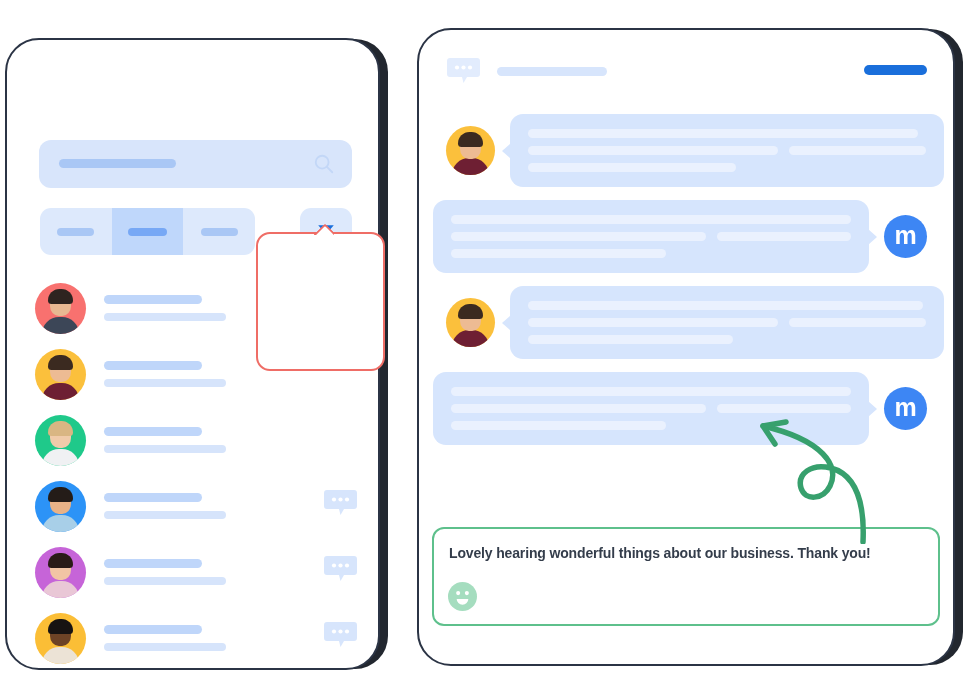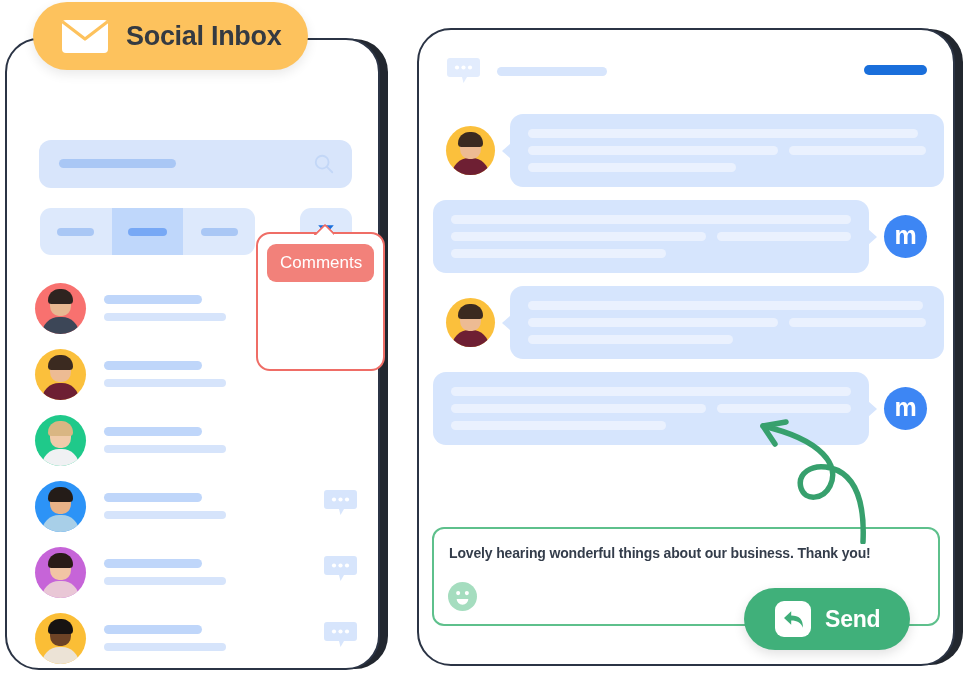--- a/index.html
+++ b/index.html
@@ -656,35 +656,19 @@
   <div id="compose">
     <div id="compose-text">Lovely hearing wonderful things about our business. Thank you!</div>
     <svg id="emoji-btn" viewBox="0 0 30 30">
       <circle cx="15" cy="15" r="15" fill="#a5ddbf"></circle>
       <circle cx="10.5" cy="11.5" r="2.1" fill="#ffffff"></circle>
       <circle cx="19.5" cy="11.5" r="2.1" fill="#ffffff"></circle>
       <path d="M9 17.5 H21 A6 6 0 0 1 9 17.5 Z" fill="#ffffff"></path>
     </svg>
   </div>
 
-  <div id="send-btn">
-    <div id="send-icon-box">
-      <svg width="23" height="21" viewBox="0 0 23 21">
-        <path d="M9.2 2.2 L2.0 9.0 L9.2 15.8 V11.6 C15.2 11.6 19.0 13.8 21.0 18.8 C21.0 9.6 17.0 6.4 9.2 6.4 Z" fill="#3fae79"></path>
-      </svg>
-    </div>
-    <div id="send-label">Send</div>
-  </div>
 
   <div id="dropdown">
     <div class="notch"></div>
-    <div class="dd-item sel">Comments</div>
   </div>
 
-  <div id="header-pill">
-    <svg class="env" viewBox="0 0 46 33">
-      <rect x="0" y="0" width="46" height="33" rx="4" fill="#ffffff"></rect>
-      <path d="M1.5 2.5 L23 19 L44.5 2.5" fill="none" stroke="#fdc25d" stroke-width="3.2" stroke-linecap="round" stroke-linejoin="round"></path>
-    </svg>
-    <div id="header-title">Social Inbox</div>
-  </div>
 
 </div>
 
 </body></html>

